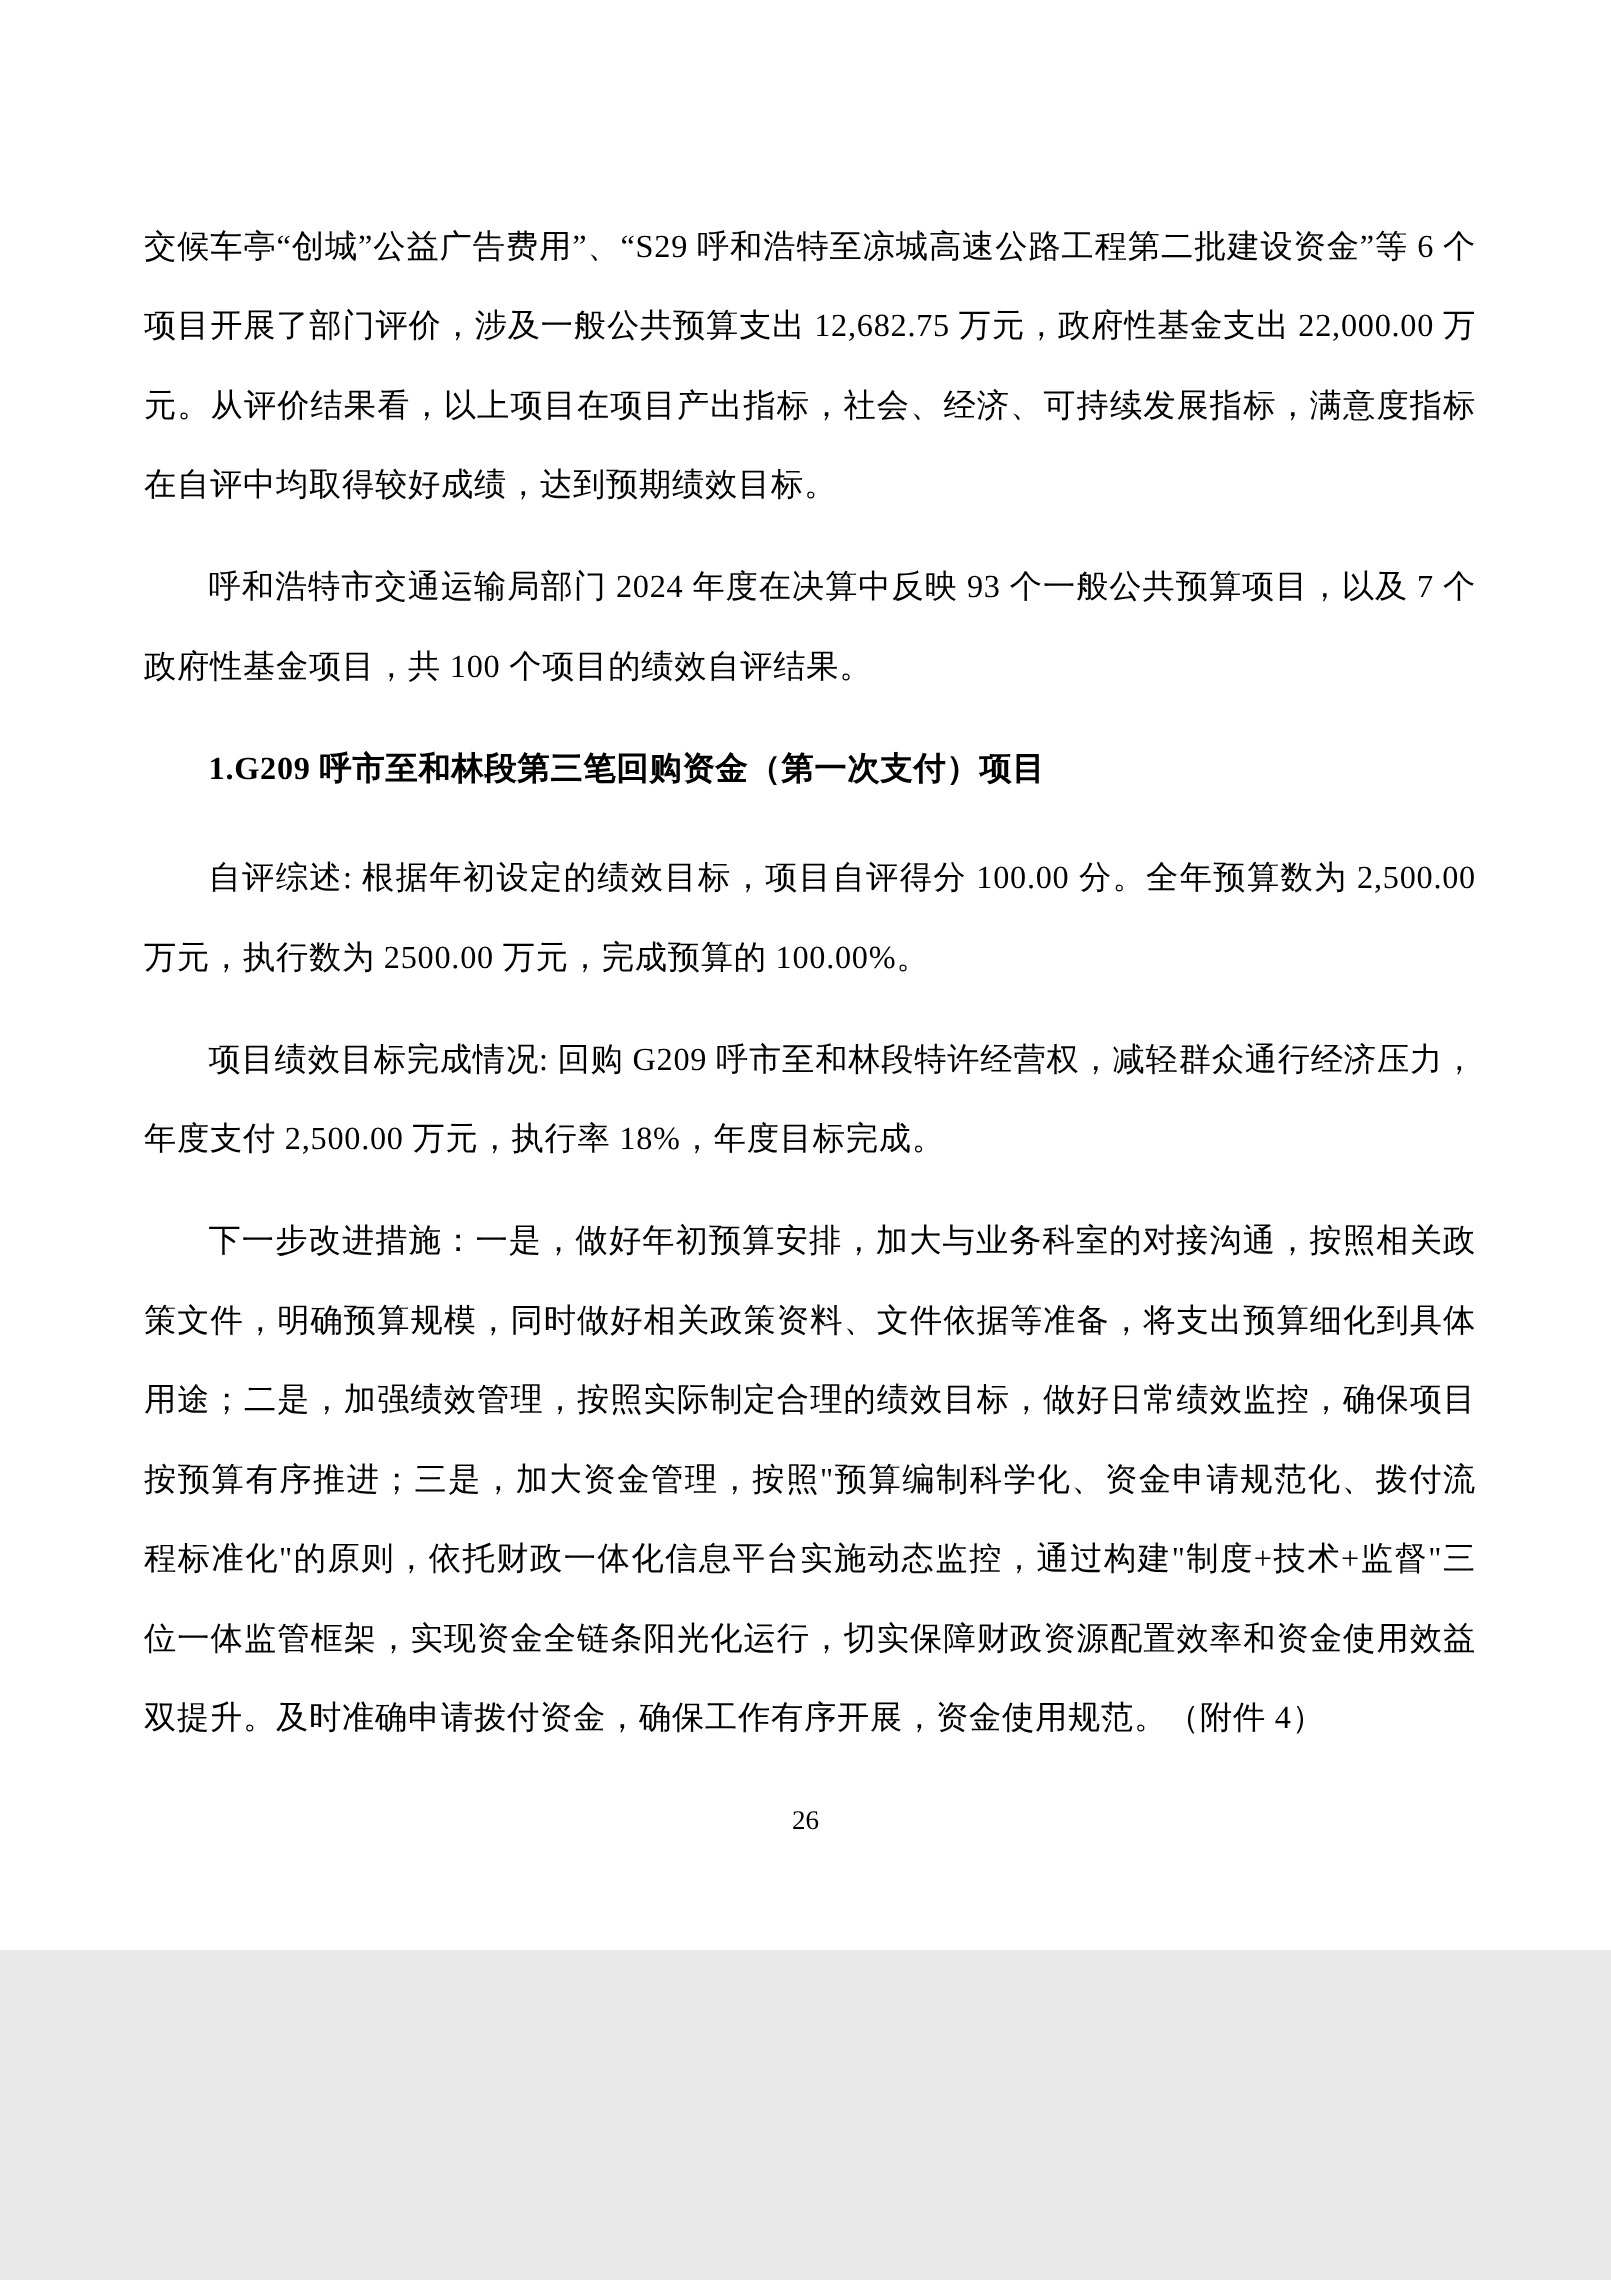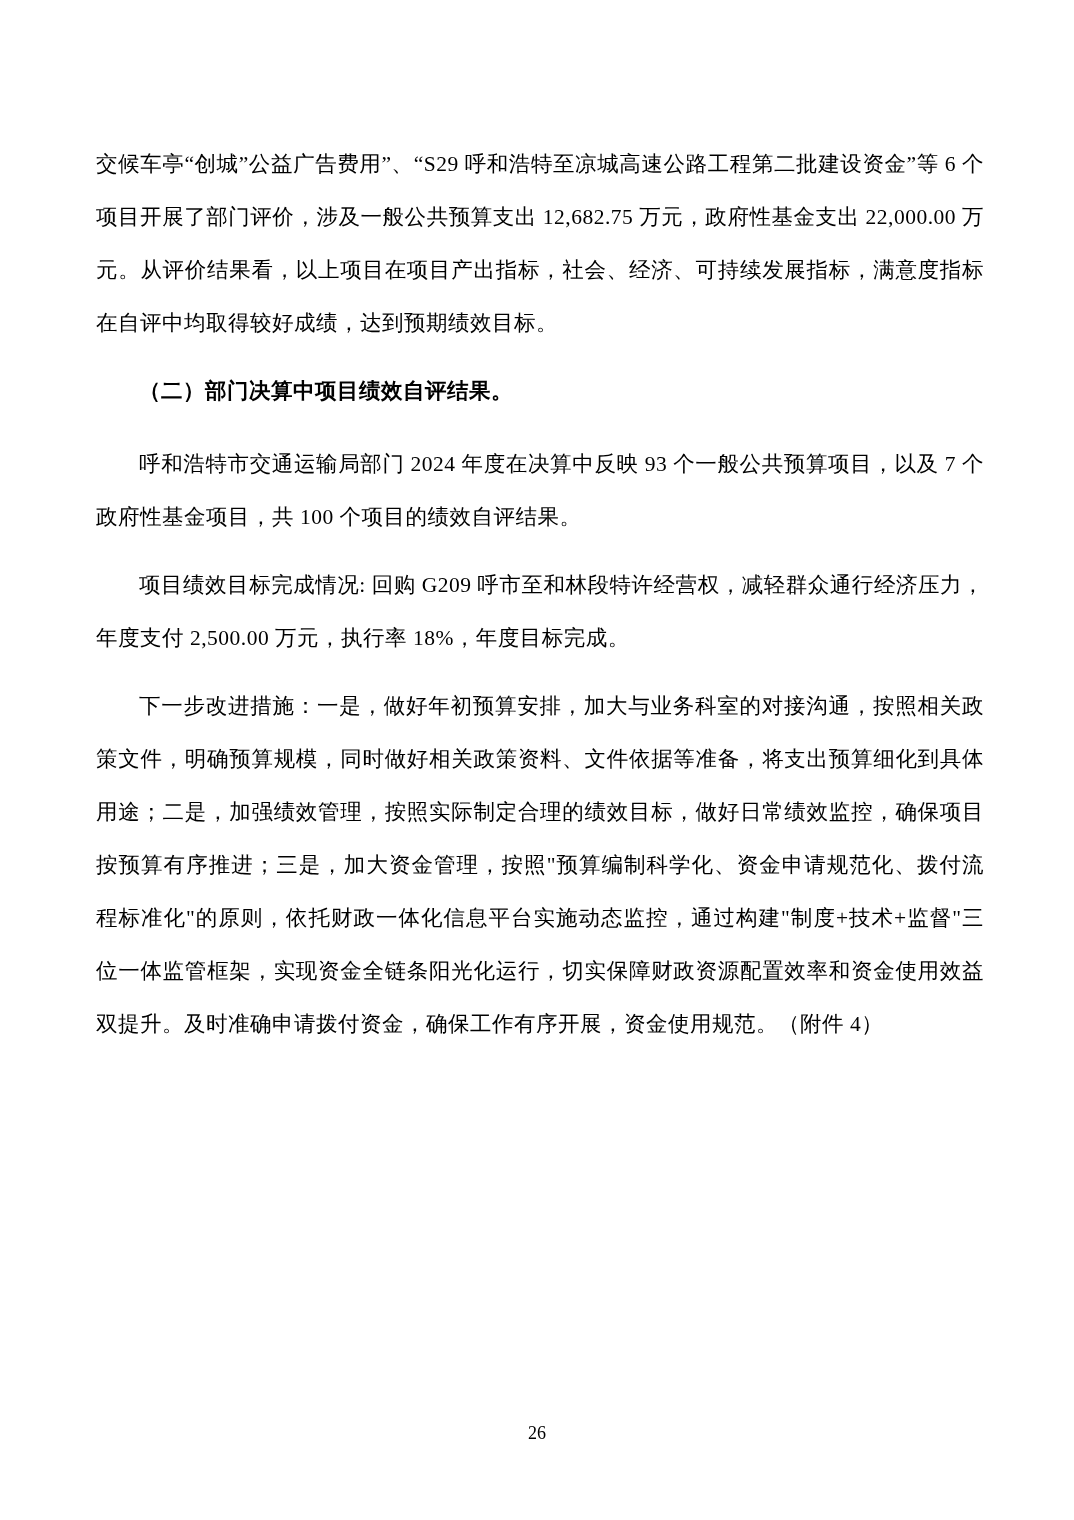--- a/index.html
+++ b/index.html
@@ -3,21 +3,21 @@
 <meta charset="utf-8">
 <style>
   html, body {
     margin: 0;
     padding: 0;
     background: #e9e9e9;
   }
   .page {
     position: relative;
     width: 1074px;
-    height: 1520px;
+    height: 1300px;
     margin: 0 auto;
     background: #ffffff;
     font-family: "Liberation Serif", "DejaVu Serif", serif;
     color: #000000;
     overflow: hidden;
     box-sizing: border-box;
   }
   .content {
     position: absolute;
     top: 138px;
@@ -58,25 +58,26 @@
   }
 </style>
 </head>
 <body>
 
 <div class="page">
   <div class="content">
 
     <p class="para para-continued">交候车亭“创城”公益广告费用”、“S29 呼和浩特至凉城高速公路工程第二批建设资金”等 6 个项目开展了部门评价，涉及一般公共预算支出 12,682.75 万元，政府性基金支出 22,000.00 万元。从评价结果看，以上项目在项目产出指标，社会、经济、可持续发展指标，满意度指标在自评中均取得较好成绩，达到预期绩效目标。</p>
 
-    <p class="heading">（二）部门决算中项目绩效自评结果。</p>
 
     <p class="para">呼和浩特市交通运输局部门 2024 年度在决算中反映 93 个一般公共预算项目，以及 7 个政府性基金项目，共 100 个项目的绩效自评结果。</p>
 
+    <p class="heading">1.G209 呼市至和林段第三笔回购资金（第一次支付）项目</p>
 
+    <p class="para">自评综述: 根据年初设定的绩效目标，项目自评得分 100.00 分。全年预算数为 2,500.00 万元，执行数为 2500.00 万元，完成预算的 100.00%。</p>
 
     <p class="para">项目绩效目标完成情况: 回购 G209 呼市至和林段特许经营权，减轻群众通行经济压力，年度支付 2,500.00 万元，执行率 18%，年度目标完成。</p>
 
 
     <p class="para">下一步改进措施：一是，做好年初预算安排，加大与业务科室的对接沟通，按照相关政策文件，明确预算规模，同时做好相关政策资料、文件依据等准备，将支出预算细化到具体用途；二是，加强绩效管理，按照实际制定合理的绩效目标，做好日常绩效监控，确保项目按预算有序推进；三是，加大资金管理，按照"预算编制科学化、资金申请规范化、拨付流程标准化"的原则，依托财政一体化信息平台实施动态监控，通过构建"制度+技术+监督"三位一体监管框架，实现资金全链条阳光化运行，切实保障财政资源配置效率和资金使用效益双提升。及时准确申请拨付资金，确保工作有序开展，资金使用规范。（附件 4）</p>
 
   </div>
 
   <div class="page-footer">
     <span class="page-number">26</span>

